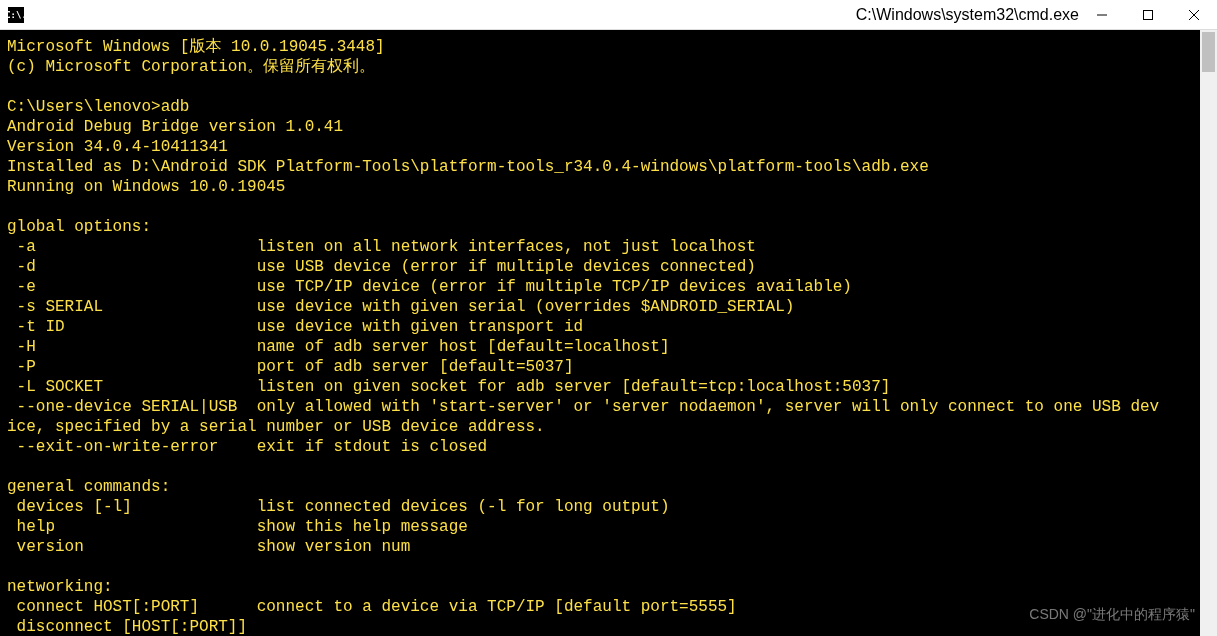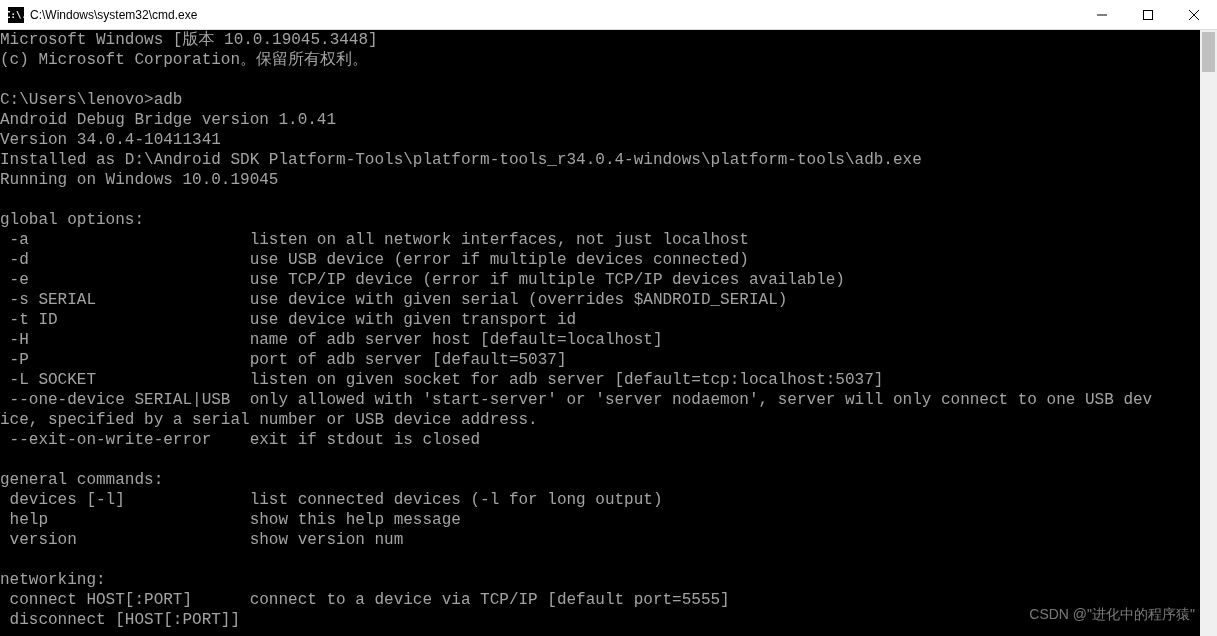--- a/index.html
+++ b/index.html
@@ -1,24 +1,24 @@
 <!DOCTYPE html>
 <html><head>
 <meta charset="utf-8">
 <style>
   * { margin:0; padding:0; box-sizing:border-box; }
   html,body { width:1217px; height:636px; overflow:hidden; font-family:"Segoe UI",Tahoma,sans-serif; background:#000; }
   .titlebar { height:30px; background:#fff; display:flex; align-items:center; border-bottom:1px solid #ddd; }
   .titlebar-icon { width:16px; height:16px; background:#000; margin:0 6px 0 8px; display:flex; align-items:center; justify-content:center; color:#fff; font-size:9px; font-weight:bold; font-family:monospace; }
-  .titlebar-title { flex:1; font-size:12px; color:#000; }
+  .titlebar-title { flex:1; font-size:16px; color:#000;text-align:right; }
   .titlebar-buttons { display:flex; height:100%; }
   .titlebar-btn { width:46px; height:100%; display:flex; align-items:center; justify-content:center; cursor:pointer; }
   .titlebar-btn svg { width:10px; height:10px; stroke:#000; stroke-width:1; fill:none; }
   .terminal-wrap { position:relative; height:606px; background:#000; }
-  .terminal { position:absolute; inset:0; right:17px; color:#a3a3a3; font-family:"NSimSun","SimSun","Consolas","Courier New",monospace; font-size:16px; line-height:20px; white-space:pre; overflow:hidden; padding:0; }
+  .terminal { position:absolute; inset:0; right:17px; color:#fde047; font-family:"NSimSun","SimSun","Consolas","Courier New",monospace; font-size:16px; line-height:20px; white-space:pre; overflow:hidden; padding:7px; }
   .scrollbar { position:absolute; top:0; right:0; width:17px; height:100%; background:#f0f0f0; }
   .scroll-thumb { position:absolute; left:2px; right:2px; top:2px; height:40px; background:#c0c0c0; }
   .watermark { position:absolute; right:22px; bottom:12px; color:rgba(200,200,200,0.6); font-size:14px; font-family:"Microsoft YaHei",sans-serif; pointer-events:none; }
 </style>
 </head>
 <body>
 
 <div class="titlebar">
   <div class="titlebar-icon">C:\.</div>
   <div class="titlebar-title">C:\Windows\system32\cmd.exe</div>

